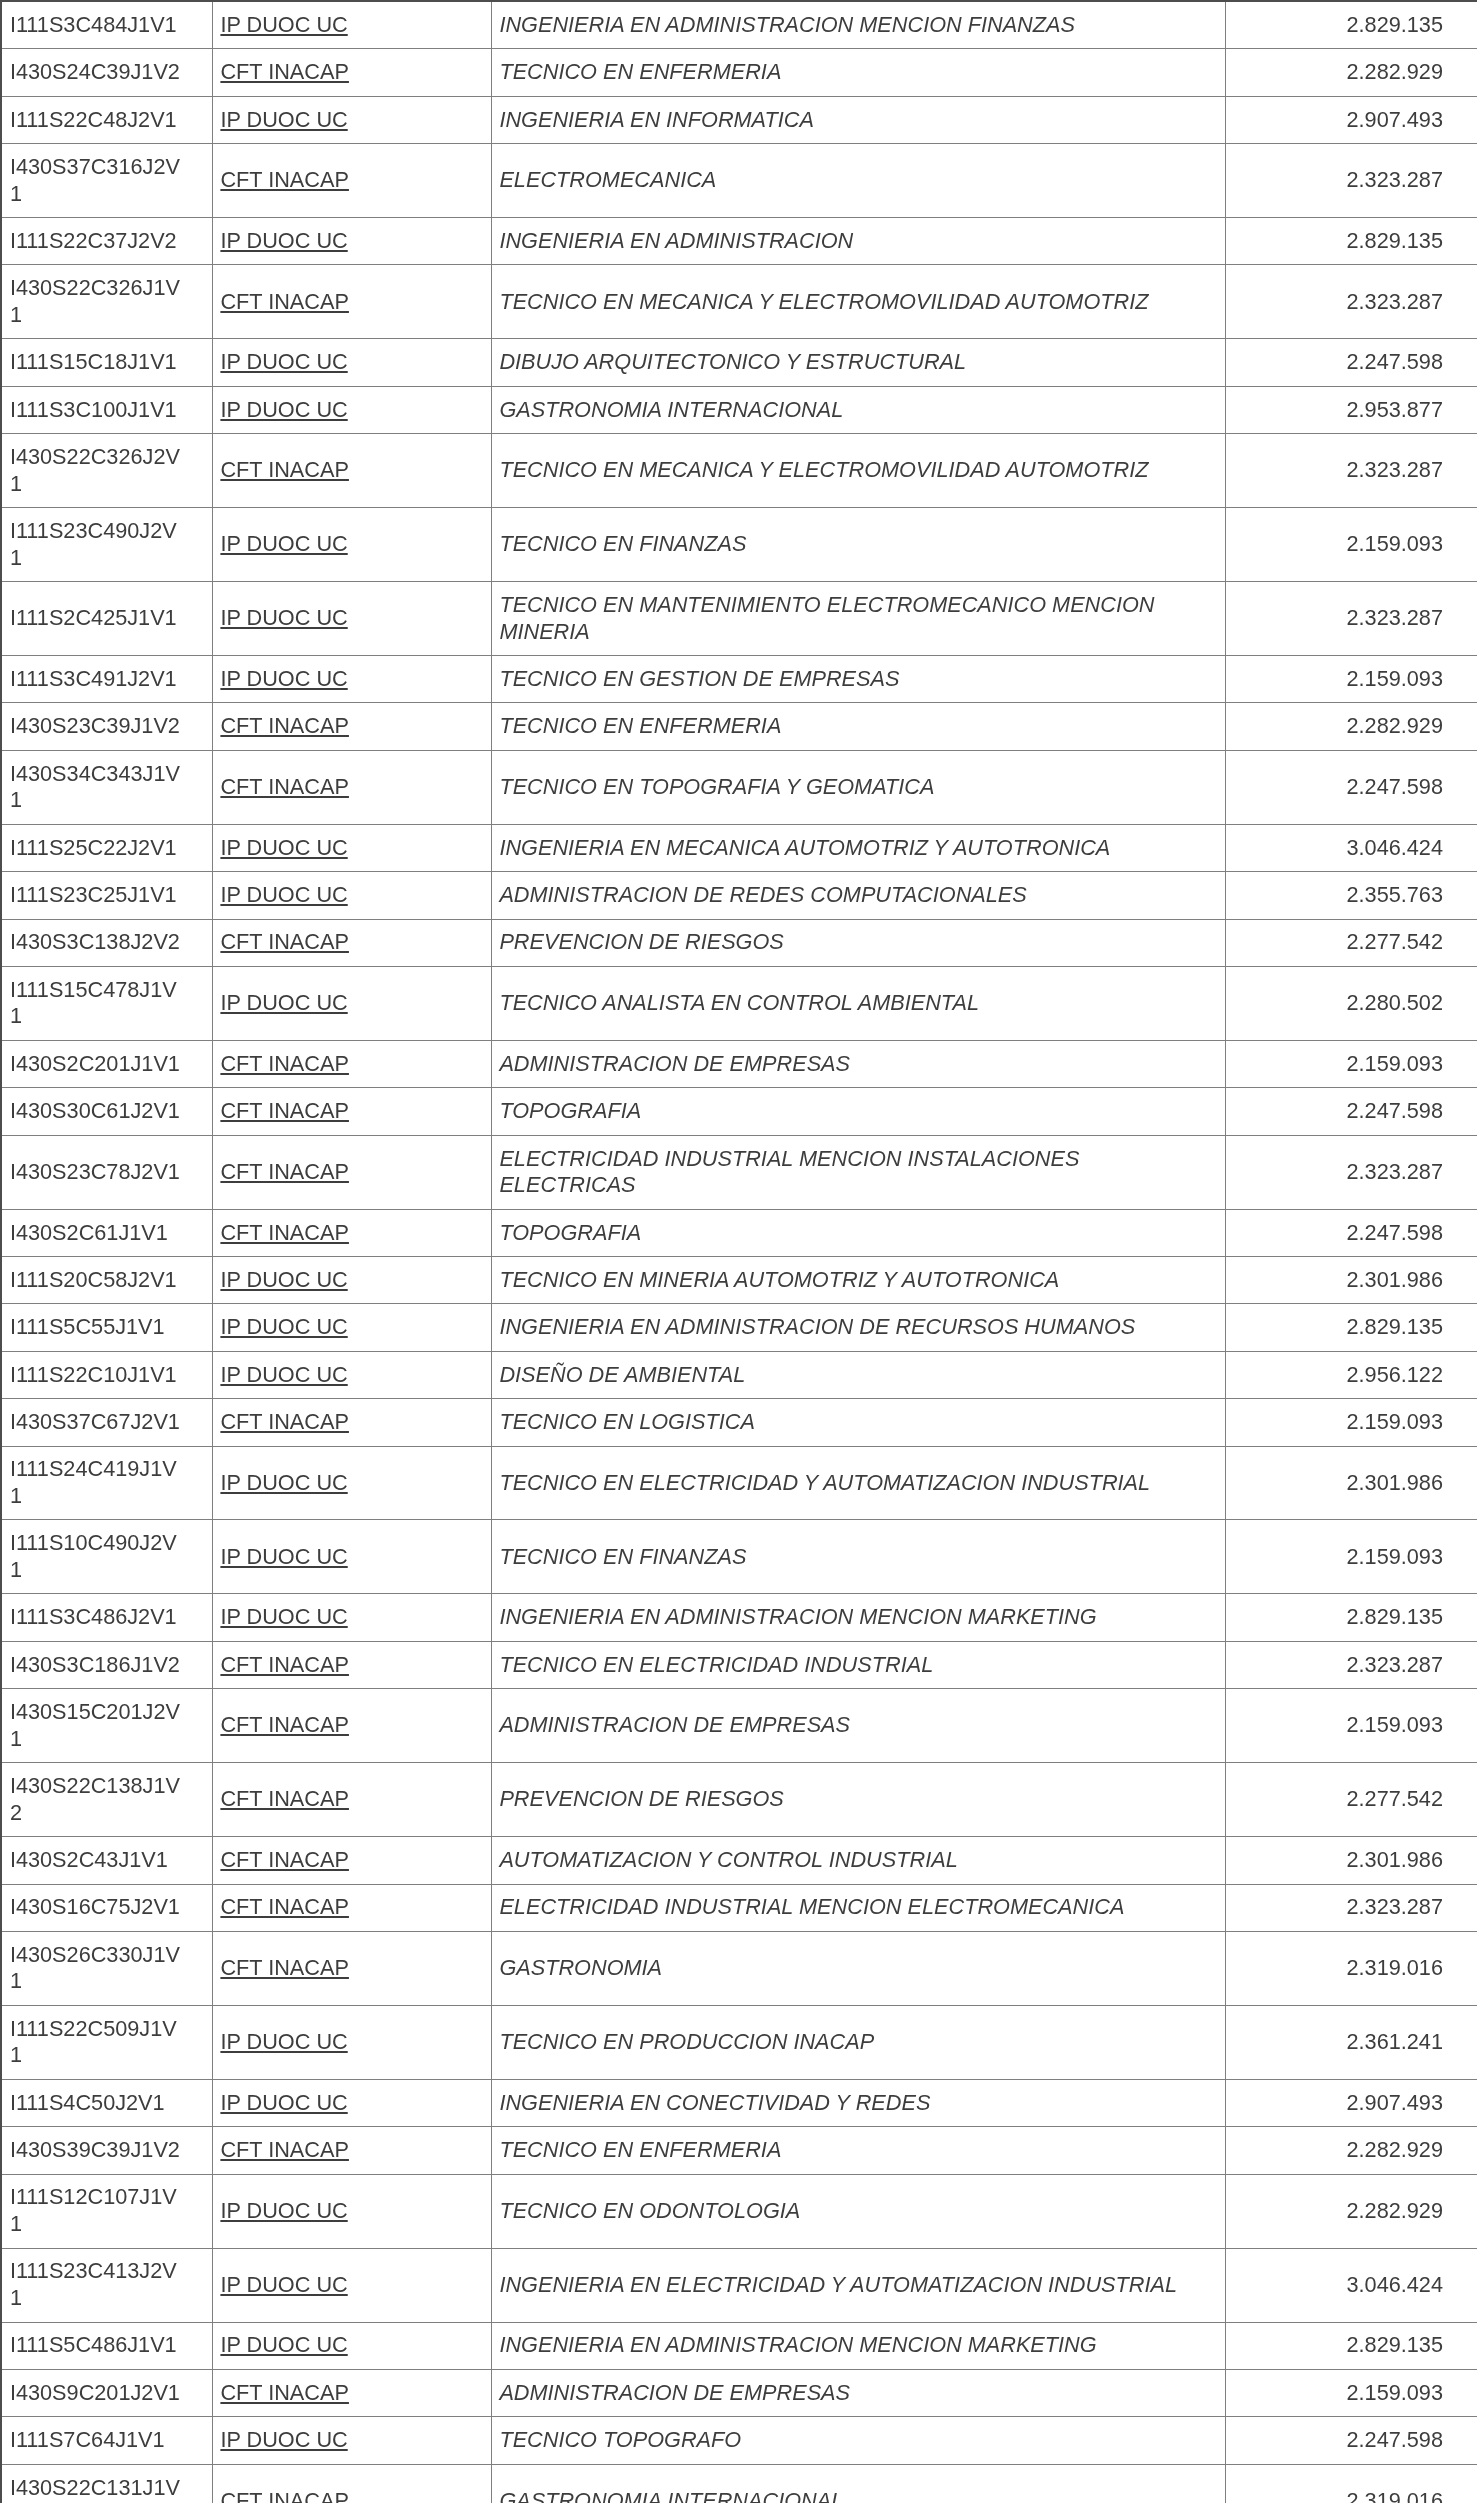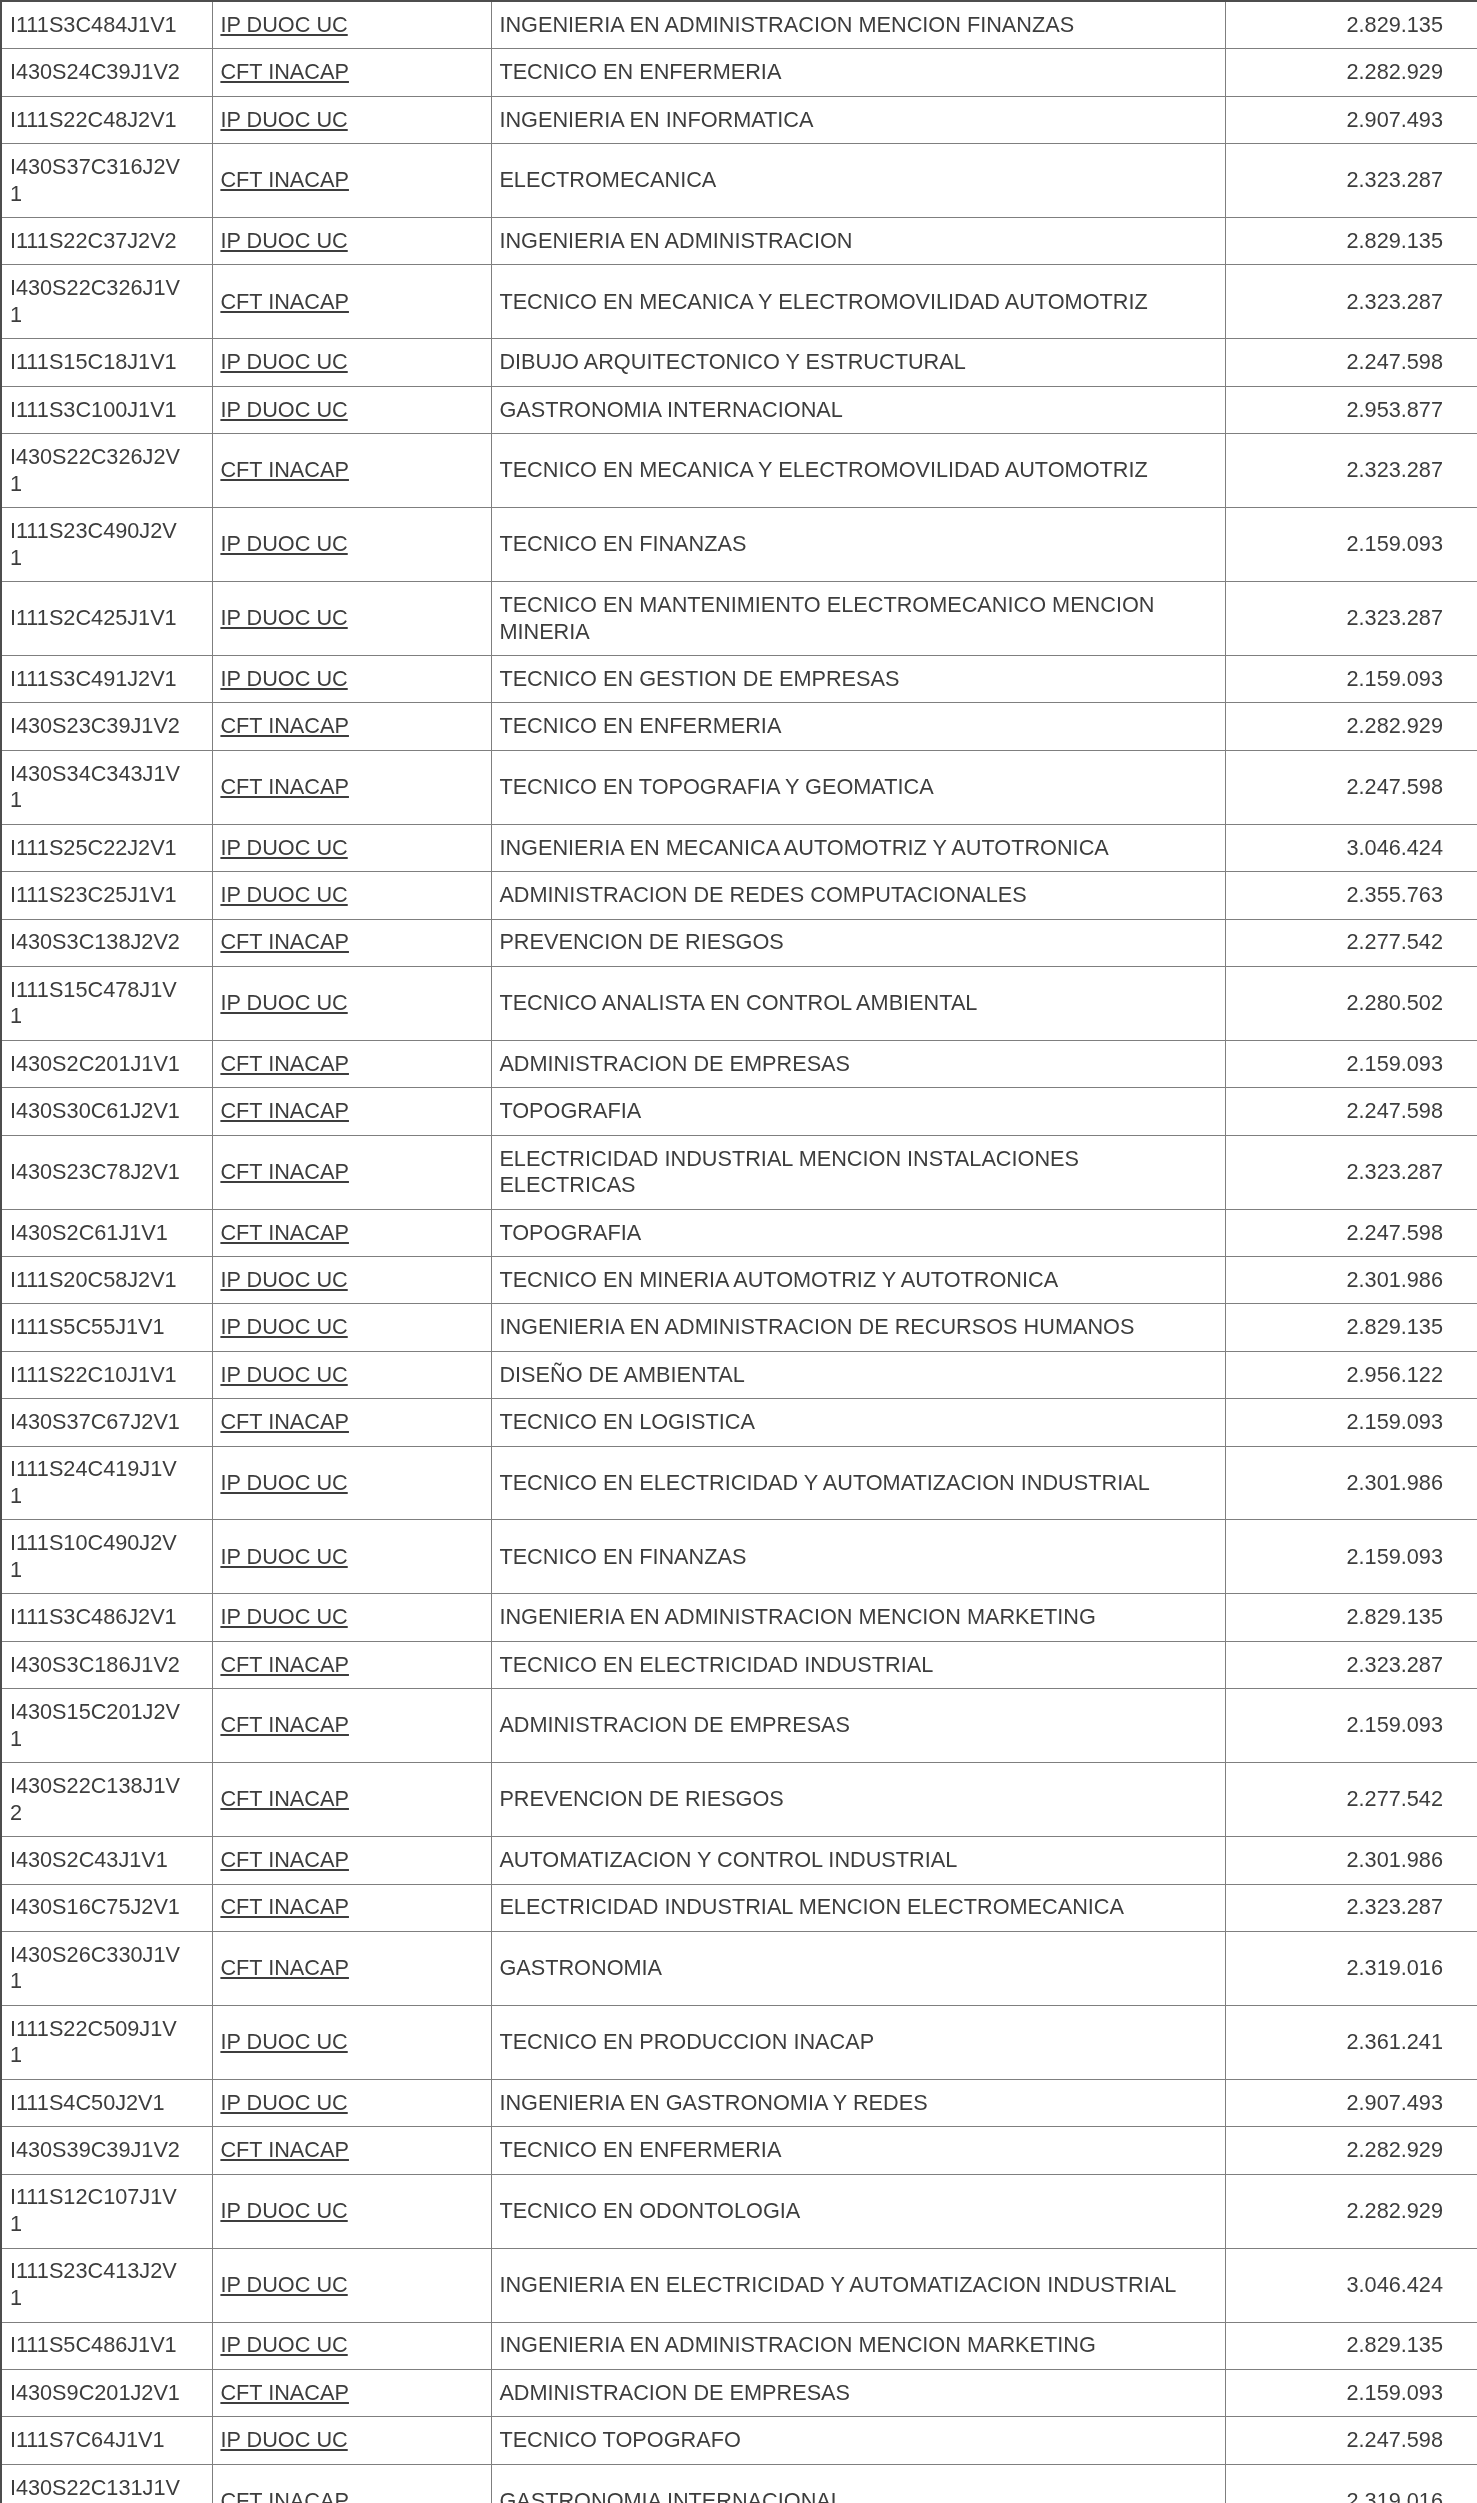--- a/index.html
+++ b/index.html
@@ -28,20 +28,21 @@
     padding: 9.9px 27.6px 9.9px 7.9px;
     word-break: break-all;
   }
   td.institution {
     padding: 9.9px 7.9px 9.9px 7.9px;
     white-space: nowrap;
     text-decoration: underline;
   }
   td.program {
     padding: 9.9px 21.7px 9.9px 7.9px;
+    font-style: italic;
   }
   td.amount {
     padding: 9.9px 35px 9.9px 7.9px;
     text-align: right;
     white-space: nowrap;
   }
 </style>
 </head>
 <body>
 
@@ -265,21 +266,21 @@
       </tr>
       <tr>
         <td class="code">I111S22C509J1V1</td>
         <td class="institution">IP DUOC UC</td>
         <td class="program">TECNICO EN PRODUCCION INACAP</td>
         <td class="amount">2.361.241</td>
       </tr>
       <tr>
         <td class="code">I111S4C50J2V1</td>
         <td class="institution">IP DUOC UC</td>
-        <td class="program">INGENIERIA EN GASTRONOMIA Y REDES</td>
+        <td class="program">INGENIERIA EN CONECTIVIDAD Y REDES</td>
         <td class="amount">2.907.493</td>
       </tr>
       <tr>
         <td class="code">I430S39C39J1V2</td>
         <td class="institution">CFT INACAP</td>
         <td class="program">TECNICO EN ENFERMERIA</td>
         <td class="amount">2.282.929</td>
       </tr>
       <tr>
         <td class="code">I111S12C107J1V1</td>

